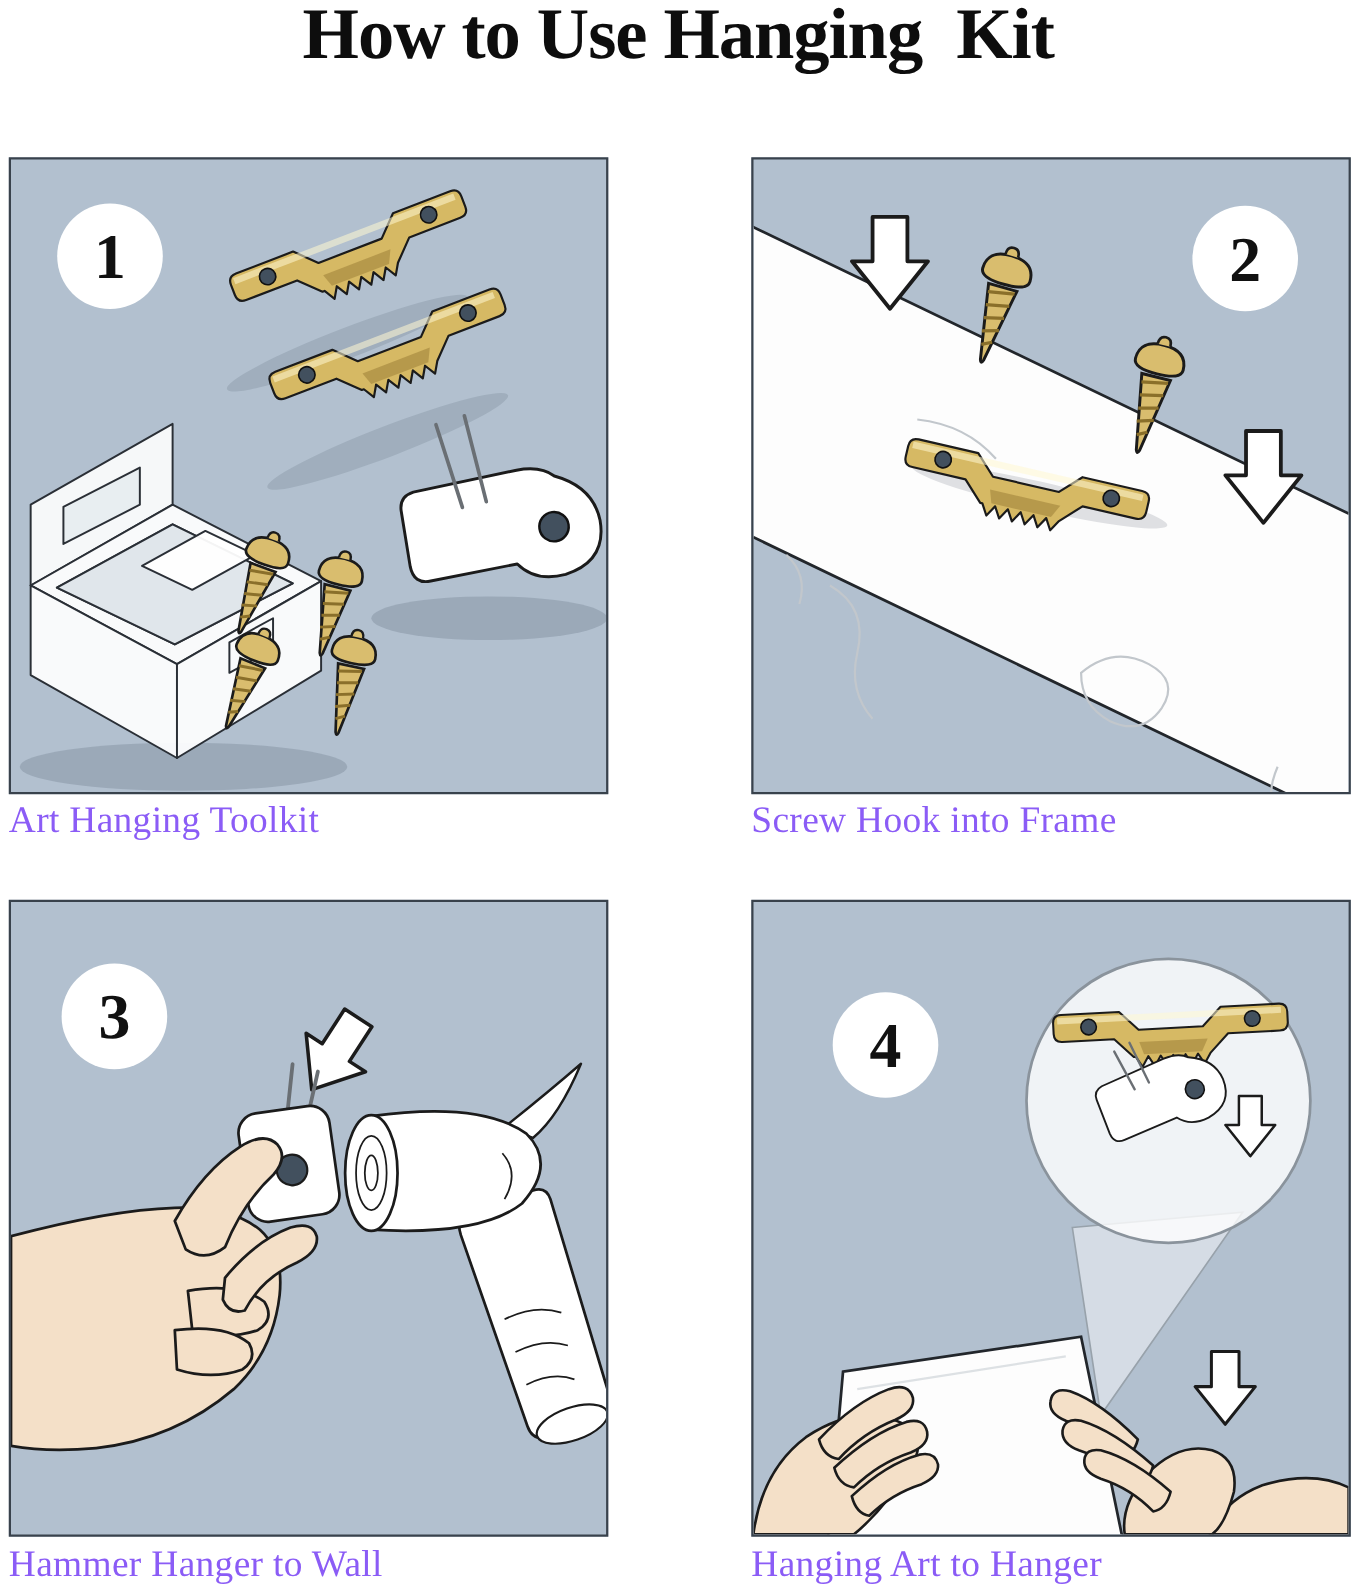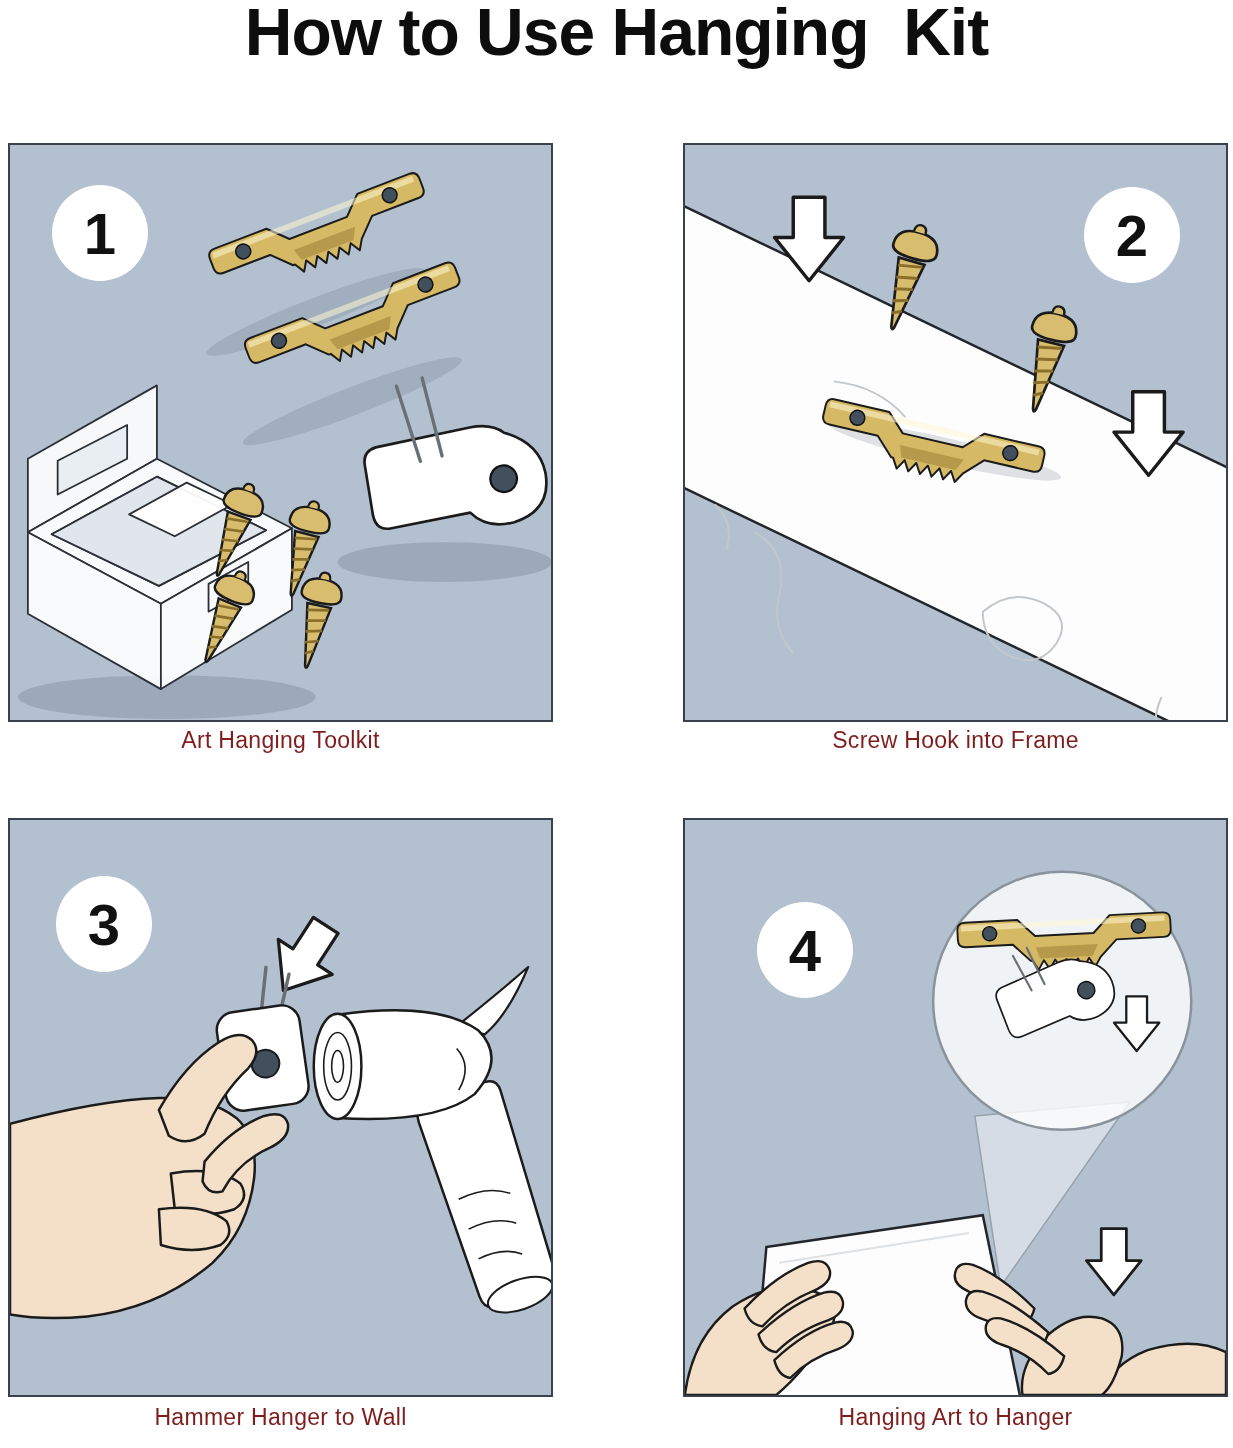--- a/index.html
+++ b/index.html
@@ -1,35 +1,35 @@
 <!DOCTYPE html>
 <html><head>
 <meta charset="utf-8">
 <style>
   html,body{margin:0;padding:0;background:#ffffff;}
   .page{position:relative;width:1233px;height:1448px;background:#ffffff;overflow:hidden;
-        font-family:Liberation Sans, sans-serif;color:#111;}
+        font-family:Liberation Serif, serif;color:#111;}
   .title{position:absolute;left:0;top:-6px;width:1233px;margin:0;text-align:center;
          font-size:66px;font-weight:600;letter-spacing:-1px;color:#0d0d0d;white-space:pre;}
   .panel{position:absolute;width:545px;height:579px;background:#b2c0cf;
          border:2px solid #39424c;box-sizing:border-box;overflow:hidden;}
   .p1{left:8px;top:143px}
   .p2{left:683px;top:143px}
   .p3{left:8px;top:818px}
   .p4{left:683px;top:818px}
   .panel svg{position:absolute;left:0;top:0;width:100%;height:100%;}
   .badge{position:absolute;width:96px;height:96px;border-radius:50%;background:#ffffff;
          display:flex;align-items:center;justify-content:center;
          font-size:58px;font-weight:700;color:#111;}
   .b1{left:42px;top:40px}
   .b2{right:46px;top:42px}
   .b3{left:46px;top:56px}
   .b4{left:72px;top:82px}
-  .caption{position:absolute;width:545px;text-align:center;font-size:23px;
-           font-weight:400;color:#7f1d1d;letter-spacing:.3px;}
+  .caption{position:absolute;width:545px;font-size:34px;
+           font-weight:400;color:#8b5cf6;letter-spacing:.3px;}
   .c1{left:8px;top:727px}
   .c2{left:683px;top:727px}
   .c3{left:8px;top:1404px}
   .c4{left:683px;top:1404px}
 </style>
 </head>
 <body>
 
 <div class="page">
 

